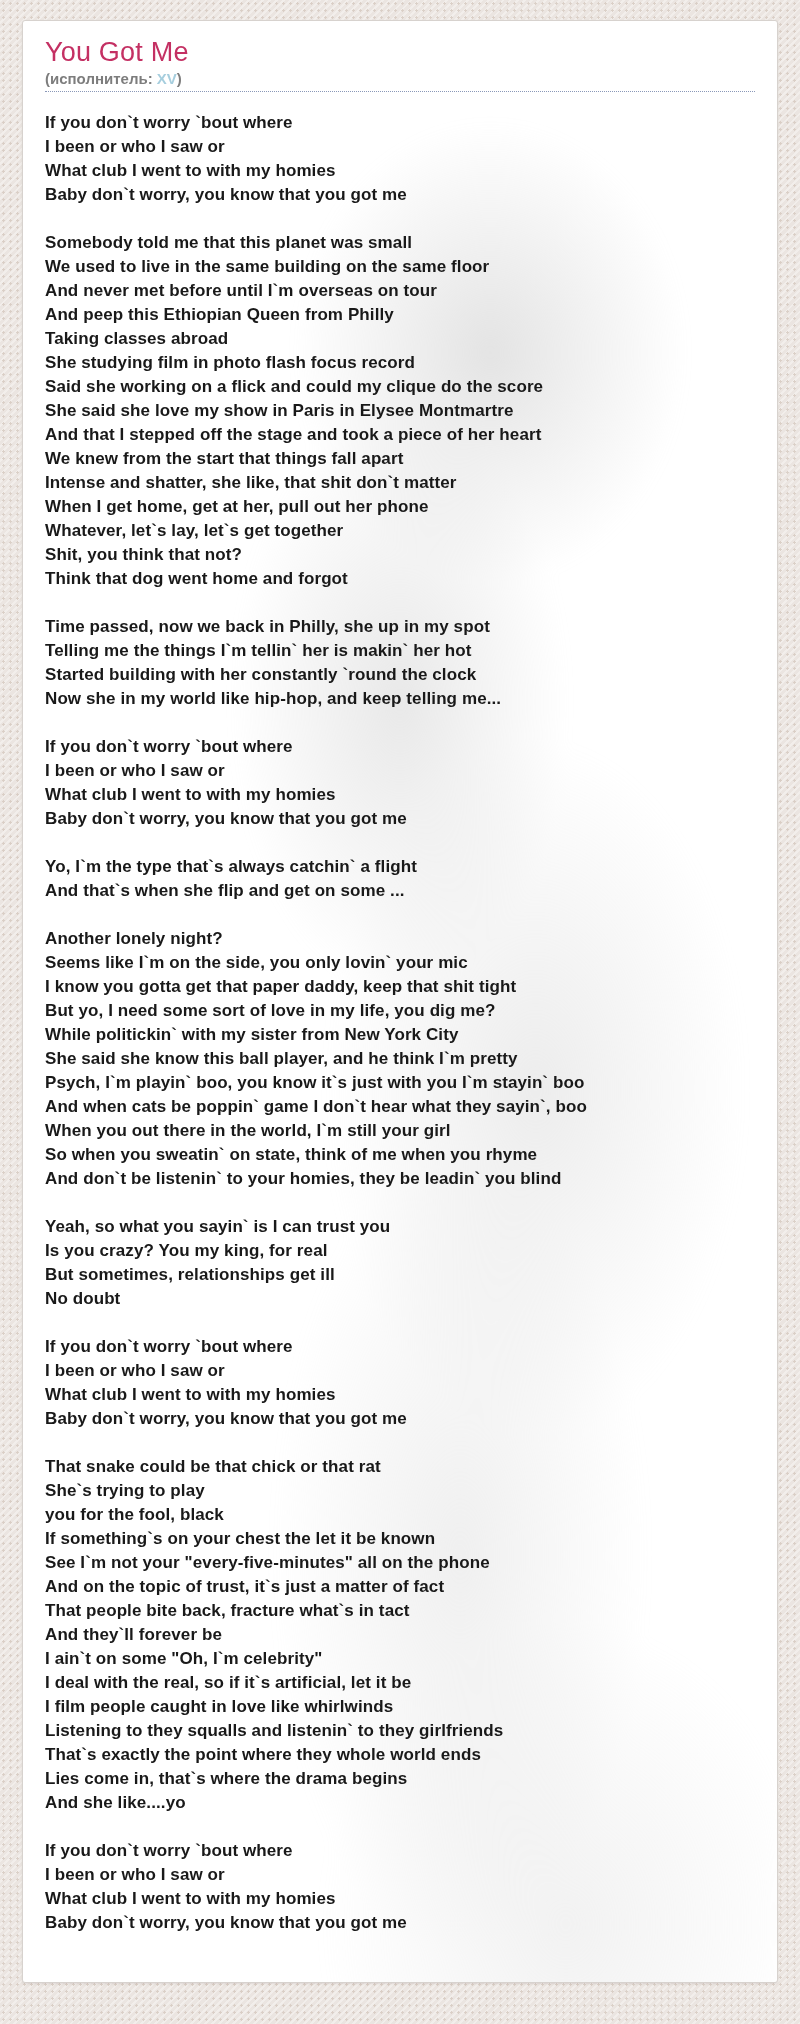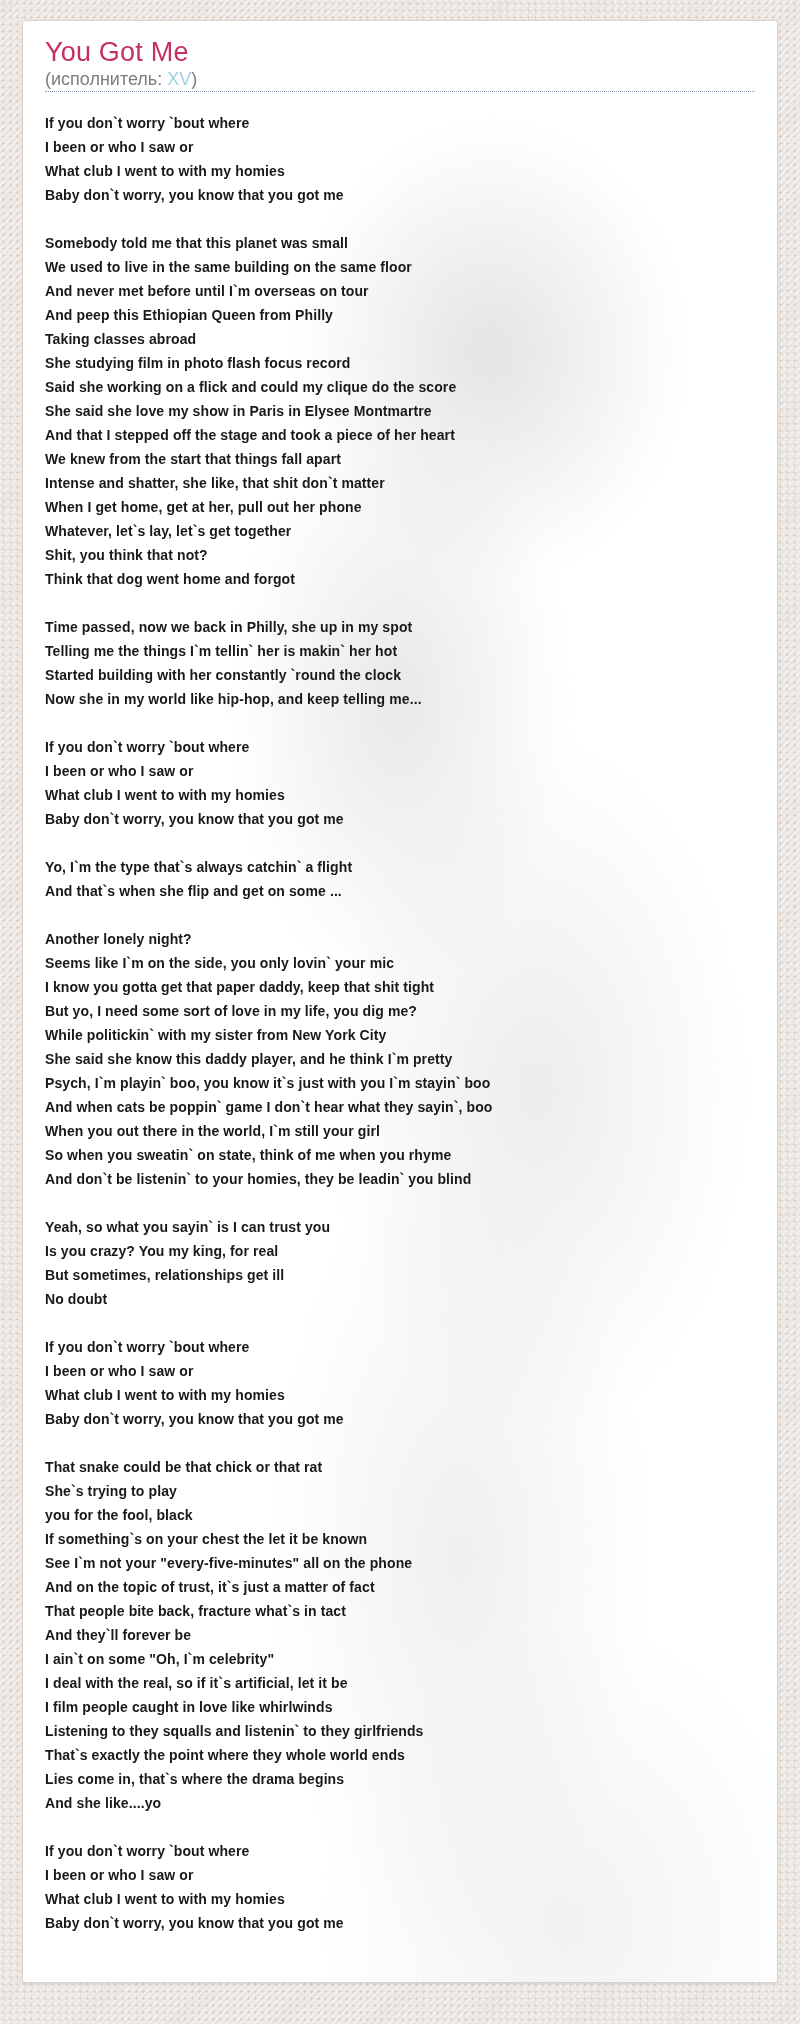--- a/index.html
+++ b/index.html
@@ -46,35 +46,36 @@
   .header { position: relative; }
   .song-title {
     margin: 16px 0 2px 0;
     font-size: 27px;
     font-weight: 400;
     line-height: 30px;
     color: var(--title-color, #c43063);
     letter-spacing: 0.2px;
   }
   .artist-line {
-    font-size: 18px;
+    font-size: 15px;
     line-height: 20px;
     color: #7d7d7d;
     padding-bottom: 2px;
     border-bottom: 1px dotted var(--separator-color, #8a98b8);
+    font-weight: bold;
   }
   .artist-line a {
     color: var(--link-color, #a6cede);
     text-decoration: none;
     cursor: pointer;
   }
   .lyrics {
     position: relative;
     padding-top: 19px;
-    font-size: 14px;
+    font-size: 17px;
     font-weight: 700;
     color: var(--lyrics-color, #191919);
     letter-spacing: 0.1px;
   }
   .lyric-line {
     height: 24px;
     line-height: 24px;
     white-space: pre;
   }
 </style>
@@ -120,21 +121,21 @@
       <div class="lyric-line">Baby don`t worry, you know that you got me</div>
       <div class="lyric-line">&nbsp;</div>
       <div class="lyric-line">Yo, I`m the type that`s always catchin` a flight</div>
       <div class="lyric-line">And that`s when she flip and get on some ...</div>
       <div class="lyric-line">&nbsp;</div>
       <div class="lyric-line">Another lonely night?</div>
       <div class="lyric-line">Seems like I`m on the side, you only lovin` your mic</div>
       <div class="lyric-line">I know you gotta get that paper daddy, keep that shit tight</div>
       <div class="lyric-line">But yo, I need some sort of love in my life, you dig me?</div>
       <div class="lyric-line">While politickin` with my sister from New York City</div>
-      <div class="lyric-line">She said she know this daddy player, and he think I`m pretty</div>
+      <div class="lyric-line">She said she know this ball player, and he think I`m pretty</div>
       <div class="lyric-line">Psych, I`m playin` boo, you know it`s just with you I`m stayin` boo</div>
       <div class="lyric-line">And when cats be poppin` game I don`t hear what they sayin`, boo</div>
       <div class="lyric-line">When you out there in the world, I`m still your girl</div>
       <div class="lyric-line">So when you sweatin` on state, think of me when you rhyme</div>
       <div class="lyric-line">And don`t be listenin` to your homies, they be leadin` you blind</div>
       <div class="lyric-line">&nbsp;</div>
       <div class="lyric-line">Yeah, so what you sayin` is I can trust you</div>
       <div class="lyric-line">Is you crazy? You my king, for real</div>
       <div class="lyric-line">But sometimes, relationships get ill</div>
       <div class="lyric-line">No doubt</div>

